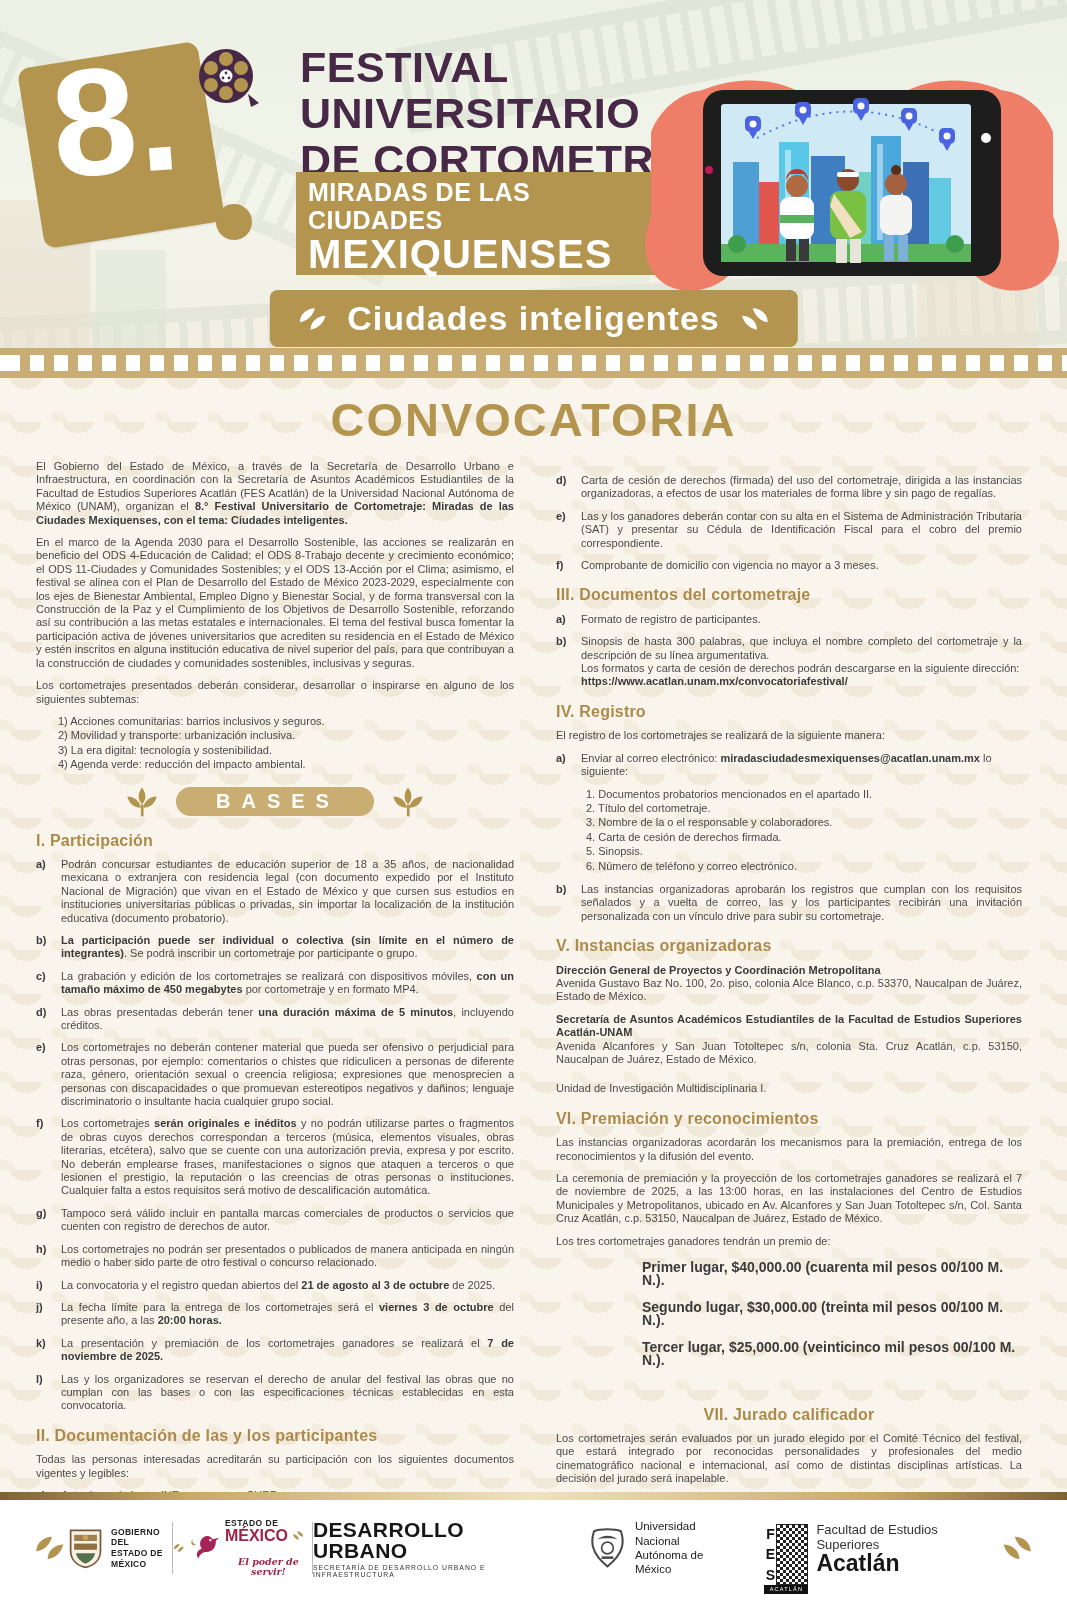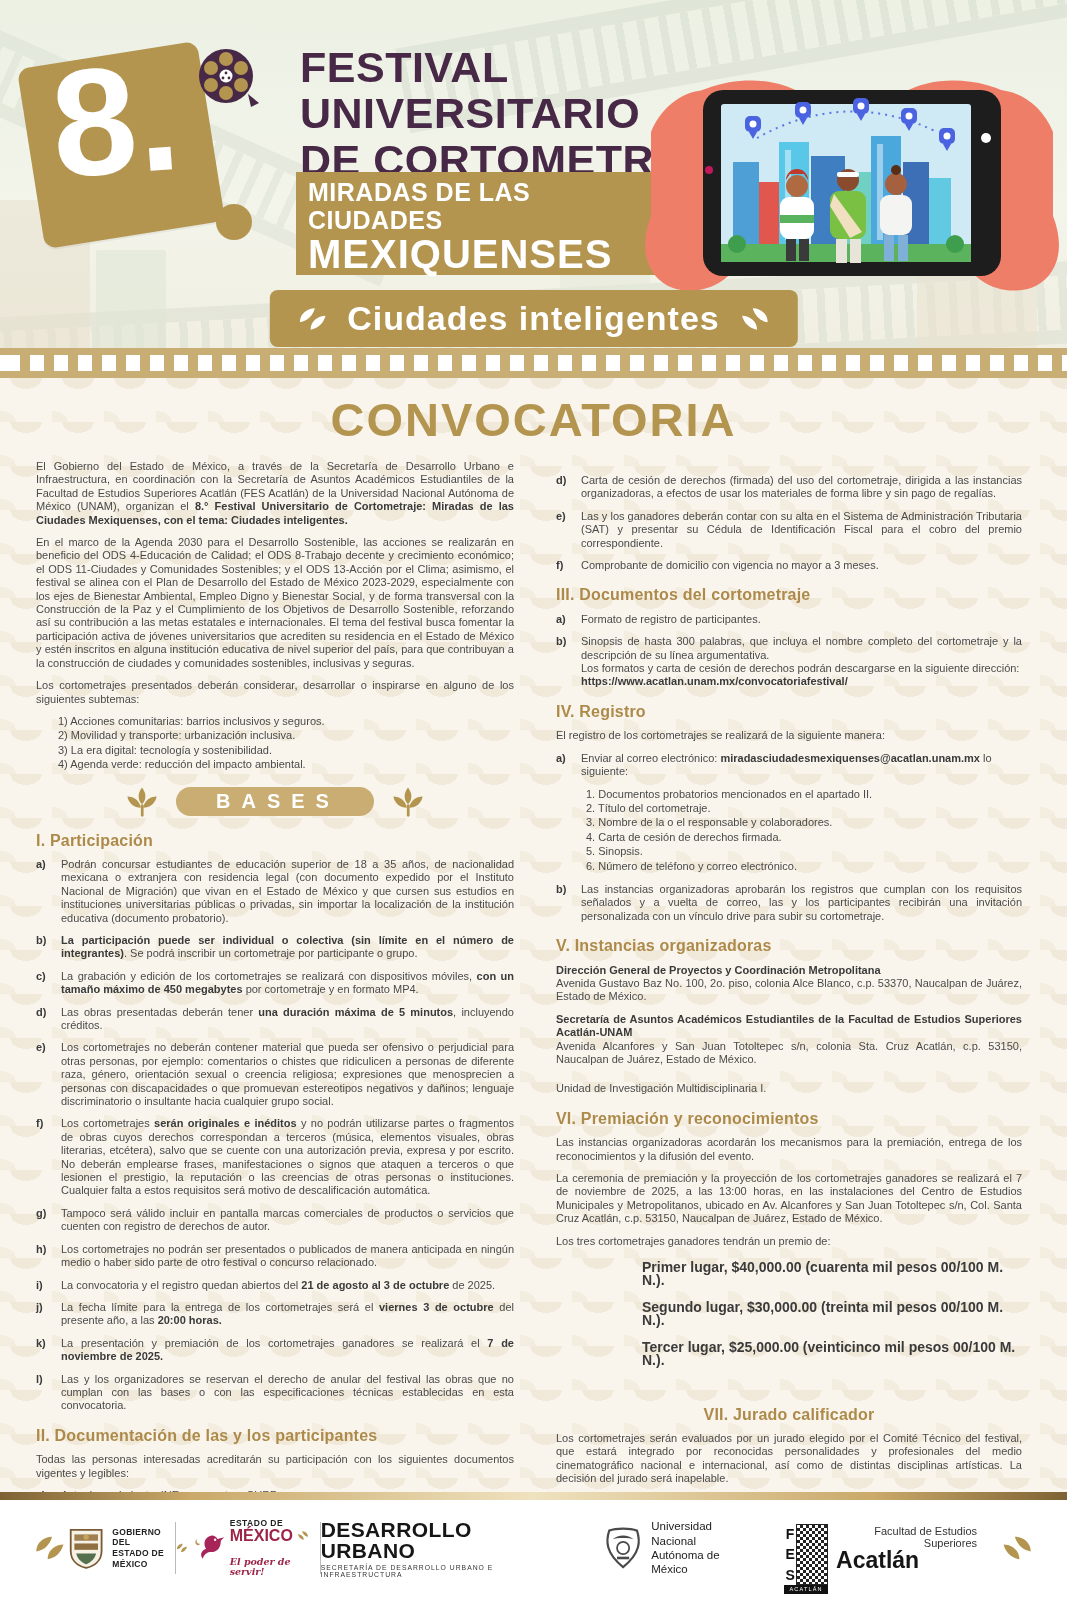--- a/index.html
+++ b/index.html
@@ -72,33 +72,33 @@
   .gchev{width:34px;height:30px;color:#b3954f;flex:none;}
   .gem{display:flex;align-items:center;gap:8px;}
   .gemtext{font-size:8.5px;font-weight:700;color:#222;line-height:1.25;letter-spacing:.3px;}
   .vdiv{width:1px;height:52px;background:#bbb;flex:none;}
   .edomex{display:flex;align-items:center;gap:4px;}
   .edxtext{line-height:1.05;}
   .edx1{font-size:8.5px;font-weight:700;color:#222;letter-spacing:.5px;}
   .edx2{font-size:16px;font-weight:800;color:#9c2448;display:flex;align-items:center;gap:3px;}
   .edx2 .chevS{width:13px;height:11px;color:#b3954f;}
   .edxtag{font-size:9.5px;font-style:italic;font-weight:700;color:#9c2448;
-     font-family:"DejaVu Serif",serif;margin-top:13px;}
+     font-family:"DejaVu Serif",serif;margin-top:13px;text-align:center;}
   .du .dut{font-size:21px;font-weight:800;color:#161616;letter-spacing:.4px;line-height:1;}
   .du .dus{font-size:6.8px;color:#333;letter-spacing:1.0px;margin-top:3px;}
   .unam{display:flex;align-items:center;gap:9px;margin-left:48px;}
   .unamtext{font-size:11.5px;color:#222;line-height:1.25;}
   .fes{display:flex;align-items:center;gap:8px;margin-left:34px;}
   .fes-block{width:44px;height:48px;display:grid;grid-template-columns:12px 1fr;grid-template-rows:1fr 9px;flex:none;}
   .fes-letters{font-size:14px;font-weight:700;color:#111;width:12px;word-break:break-all;
      line-height:1.45;text-align:center;}
   .fes-checker{background:repeating-conic-gradient(#222 0 25%,#fff 0 50%) 0 0/6px 6px;border:1px solid #222;}
   .fes-bar{grid-column:1/3;background:#111;color:#fff;font-size:5.5px;text-align:center;line-height:9px;
      letter-spacing:1.2px;}
-  .festext .fsub{font-size:11px;color:#333;text-align:right;}
+  .festext .fsub{font-size:13px;color:#333;}
   .festext .fname{font-size:23px;font-weight:800;color:#161616;line-height:1;}
   .spacer{flex:1;}
 </style>
 </head>
 <body>
 
 <div class="page">
 
   <div class="header">
     <div class="strip s1"></div>

